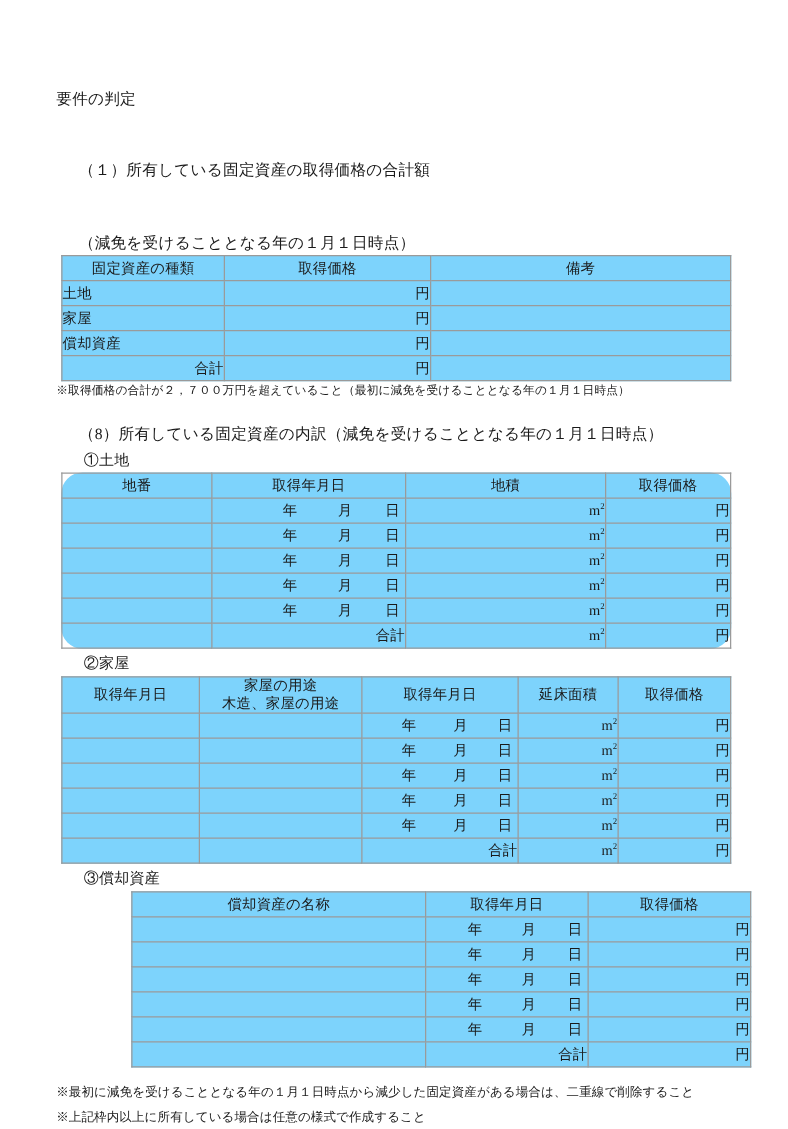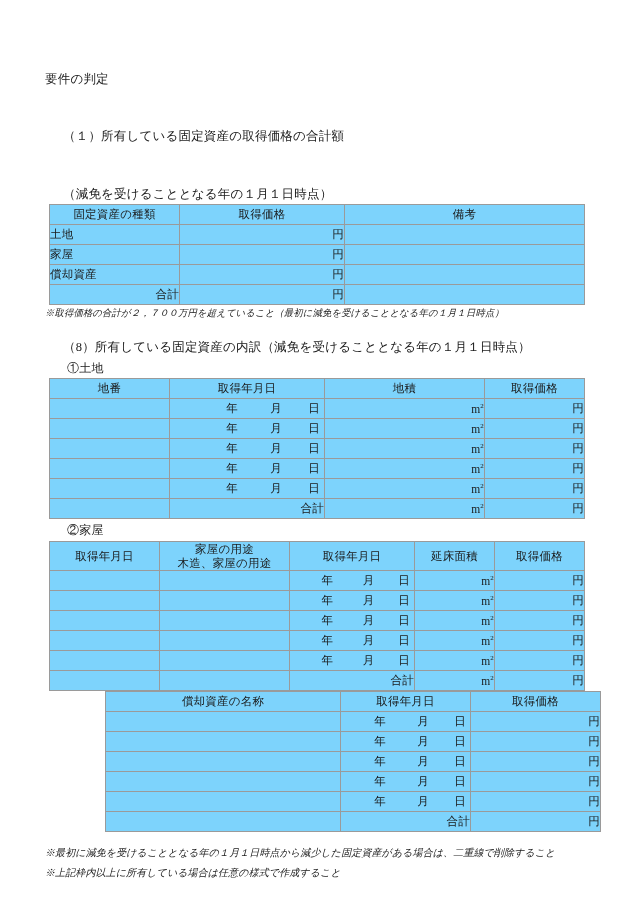--- a/index.html
+++ b/index.html
@@ -46,21 +46,20 @@
     margin: 3px 0 1px 0;
     padding-left: 22px;
     letter-spacing: 0.2px;
   }
 
   .note {
     font-size: 9.4px;
     line-height: 1.55;
     margin: 1px 0 0 0;
     letter-spacing: 0.1px;
-    font-style: italic;
   }
   .note.footer { font-size: 10px; line-height: 1.9; }
 
   .spacer-sm { height: 10px; }
   .spacer-md { height: 18px; }
 
   
   table.form {
     border-collapse: collapse;
     table-layout: fixed;
@@ -124,21 +123,21 @@
     line-height: 0;
   }
 
   .total-label {
     text-align: right;
     padding-right: 4px;
   }
 
   
   table.t-summary { width: 535px; margin-left: 4px; }
-  table.t-land    { width: 535px; margin-left: 4px; }
+  table.t-land    { width: 535px; margin-left: 4px; border-radius: 17px; }
   table.t-house   { width: 535px; margin-left: 4px; }
   table.t-depr    { width: 495px; margin-left: 60px; }
 </style>
 </head>
 <body>
 
 <div class="page">
 
   <div class="doc-title">要件の判定</div>
 
@@ -366,20 +365,21 @@
         <tr>
           <td></td>
           <td></td>
           <td class="total-label" colspan="1">合計</td>
           <td class="unit sqm"><span>m<sup>2</sup></span></td>
           <td class="unit"><span>円</span></td>
         </tr>
       </tbody>
   </table>
 
+  <div class="subsection-title">③償却資産</div>
 
   <table class="form t-depr">
     <colgroup>
       <col style="width:235px">
       <col style="width:130px">
       <col style="width:130px">
     </colgroup>
     <thead>
       <tr>
         <th class="hdr">償却資産の名称</th>

